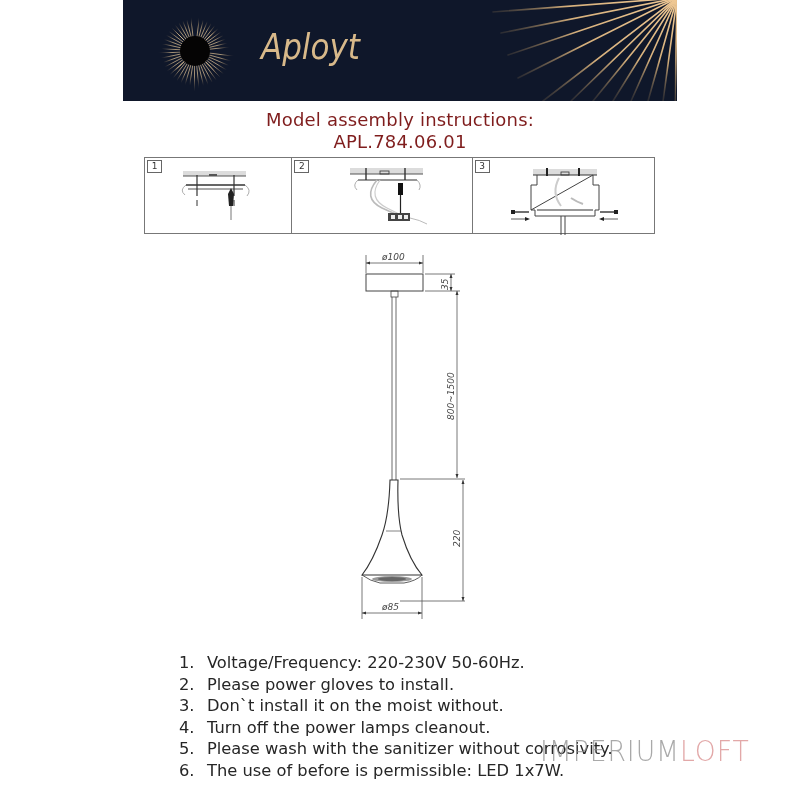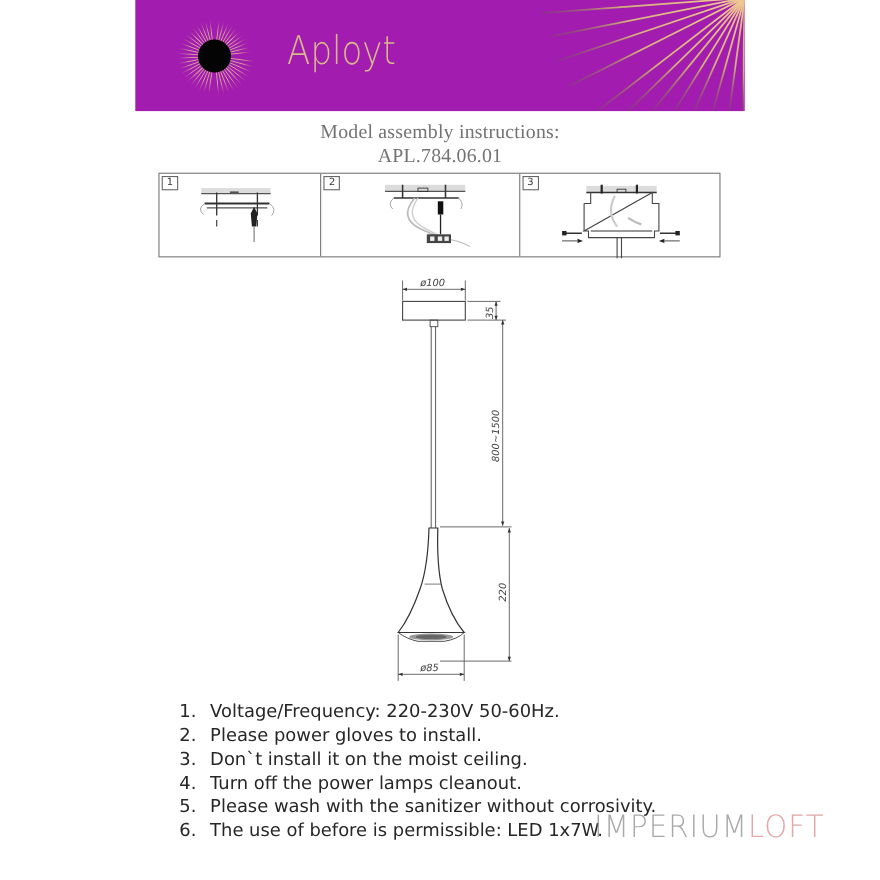--- a/index.html
+++ b/index.html
@@ -1,35 +1,35 @@
 <!DOCTYPE html>
 <html><head>
   <meta charset="utf-8">
   <style>
     html, body { margin: 0; padding: 0; background: #ffffff; }
     body { width: 800px; height: 800px; position: relative; overflow: hidden; font-family: "DejaVu Sans", sans-serif; color: #2a2a2a; }
 
-    .banner { position: absolute; left: 123px; top: 0; width: 554px; height: 101px; background: #a21caf; overflow: hidden; }
+    .banner { position: absolute; left: 123px; top: 0; width: 554px; height: 101px; background: #0f172a; overflow: hidden; font-style: italic; }
     .banner svg { position: absolute; left: 0; top: 0; }
     .brand { position: absolute; left: 138px; top: 26px; font-family: "DejaVu Sans", sans-serif; font-weight: 200; font-size: 36px; letter-spacing: 0px; color: #d8b98a; transform: scaleX(0.86); transform-origin: left top; }
 
-    .title { position: absolute; left: 0; width: 800px; text-align: center; font-size: 18px; color: #737373; letter-spacing: 0.2px; font-family: Liberation Serif, serif; }
+    .title { position: absolute; left: 0; width: 800px; text-align: center; font-size: 18px; color: #7f1d1d; letter-spacing: 0.2px; }
     .title.l1 { top: 109px; }
     .title.l2 { top: 131px; }
 
     .steps { position: absolute; left: 144px; top: 157px; width: 511px; height: 77px; border: 1.2px solid #777; box-sizing: border-box; display: flex; }
     .step { position: relative; height: 100%; box-sizing: border-box; border-right: 1.2px solid #777; }
     .step:last-child { border-right: none; }
     .step .num { position: absolute; left: 2px; top: 2px; width: 13px; height: 11px; border: 1px solid #666; font-size: 9px; line-height: 11px; text-align: center; color: #333; }
     .step svg { position: absolute; left: 0; top: 0; }
 
     .drawing { position: absolute; left: 340px; top: 245px; width: 150px; height: 380px; }
     .dim { font-family: "DejaVu Sans", sans-serif; font-style: italic; font-size: 9px; fill: #444; }
 
-    .notes { position: absolute; left: 163px; top: 636px; margin: 0; padding: 0; list-style: none; font-size: 16.3px; color: #262626; }
+    .notes { position: absolute; left: 163px; top: 636px; margin: 16px; padding: 0; list-style: none; font-size: 16.3px; color: #262626; }
     .notes li { height: 21.6px; line-height: 21.6px; white-space: nowrap; }
     .notes .n { display: inline-block; width: 28px; }
 
     .watermark { position: absolute; left: 540px; top: 735px; font-size: 28px; font-weight: 200; letter-spacing: 1px; white-space: nowrap; opacity: 0.75; transform: scaleX(0.95); transform-origin: left top; }
     .watermark .a { color: #8d8d8d; }
     .watermark .b { color: #d98c8c; }
   </style>
 </head>
 <body>
 
@@ -254,21 +254,21 @@
     <text class="dim" transform="translate(108,45) rotate(-90)">35</text>
     <text class="dim" transform="translate(114,175) rotate(-90)">800~1500</text>
     <text class="dim" transform="translate(120,302) rotate(-90)">220</text>
     <text class="dim" x="42" y="365">ø85</text>
   </svg>
 </div>
 
 <ol class="notes">
   <li><span class="n">1.</span><span>Voltage/Frequency: 220-230V 50-60Hz.</span></li>
   <li><span class="n">2.</span><span>Please power gloves to install.</span></li>
-  <li><span class="n">3.</span><span>Don`t install it on the moist ceiling.</span></li>
+  <li><span class="n">3.</span><span>Don`t install it on the moist without.</span></li>
   <li><span class="n">4.</span><span>Turn off the power lamps cleanout.</span></li>
   <li><span class="n">5.</span><span>Please wash with the sanitizer without corrosivity.</span></li>
   <li><span class="n">6.</span><span>The use of before is permissible: LED 1x7W.</span></li>
 </ol>
 
 <div class="watermark">
   <span class="a">IMPERIUM</span><span class="b">LOFT</span>
 </div>
 
 </body></html>

